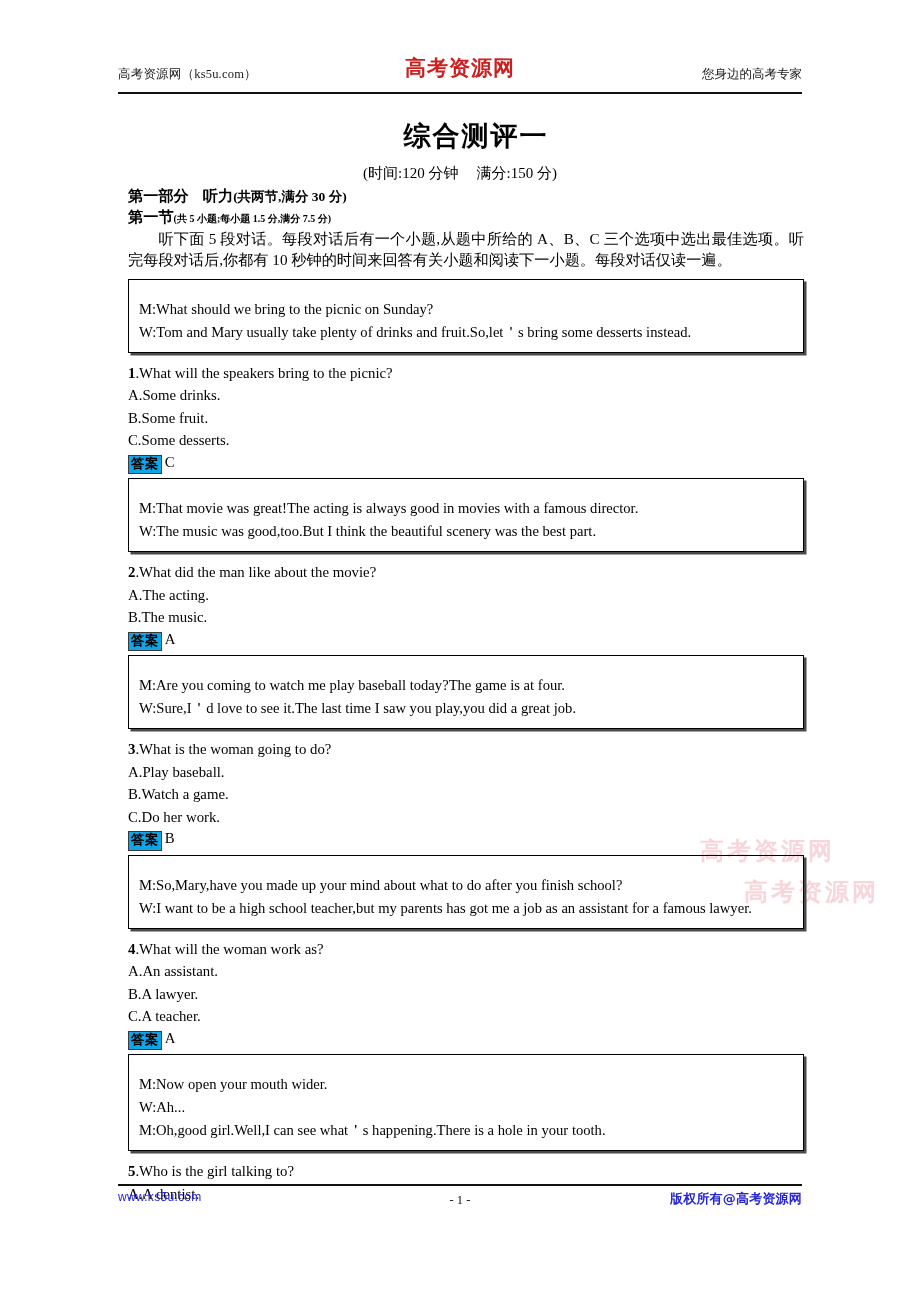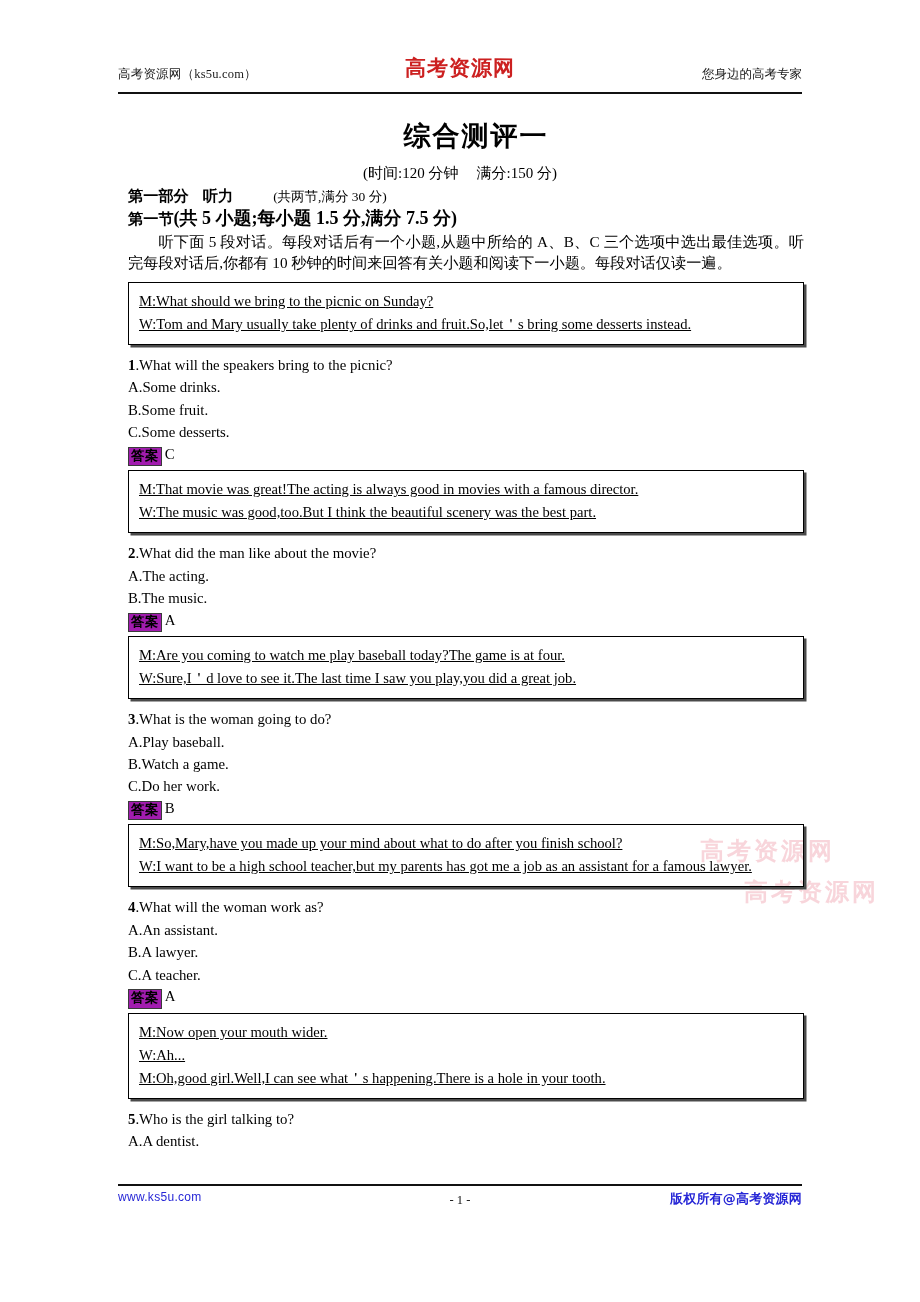--- a/index.html
+++ b/index.html
@@ -102,48 +102,47 @@
     font-size: 15.2px;
     line-height: 1.0;
   }
 
   .part-head {
     font-weight: bold;
     font-size: 15.2px;
     margin: 0 0 5px 0;
     font-family: "Liberation Serif", "DejaVu Serif", serif;
   }
-  .part-head .sub-normal { font-weight: normal; font-size: 13.5px; margin-left: 40px; }
+  .part-head .sub-normal { font-weight: bold; font-size: 13.5px; }
   .part-head .spacer { display:inline-block; width: 14px; }
 
   .section-head {
     font-weight: bold;
     font-size: 15.2px;
     margin: 0 0 4px 0;
   }
-  .section-head .sub-normal { font-size: 18px; }
+  .section-head .sub-normal { font-size: 10px; }
 
   .instructions {
     font-size: 15.2px;
     line-height: 1.42;
     text-indent: 2em;
     margin: 0 0 8px 0;
     text-align: justify;
   }
 
   
   .dialogue-box {
     border: 1.4px solid #000;
     box-shadow: 2.5px 2.5px 0 0 #4a4a4a;
-    padding: 7px 10px 8px 10px;
+    padding: 18px 10px 8px 10px;
     margin: 0 0 9px 0;
     background: transparent;
     position: relative;
     z-index: 2;
-    text-decoration: underline;
   }
   .dialogue-line {
     font-size: 14.6px;
     line-height: 1.58;
     margin: 0;
   }
 
   
   .question-block {
     margin: 0 0 4px 0;
@@ -161,21 +160,21 @@
   }
   .answer-row {
     font-size: 14.8px;
     line-height: 1.35;
     margin: 1px 0 0 0;
     white-space: nowrap;
   }
   .answer-tag {
     display: inline-block;
     border: 1.3px solid #3a3a3a;
-    background: #a21caf;
+    background: #0ea5e9;
     font-size: 13.4px;
     font-weight: bold;
     font-family: "DejaVu Sans", sans-serif;
     padding: 0px 2px 1px 2px;
     line-height: 1.22;
     vertical-align: -1px;
     letter-spacing: 0.5px;
   }
   .answer-val {
     margin-left: 3px;

